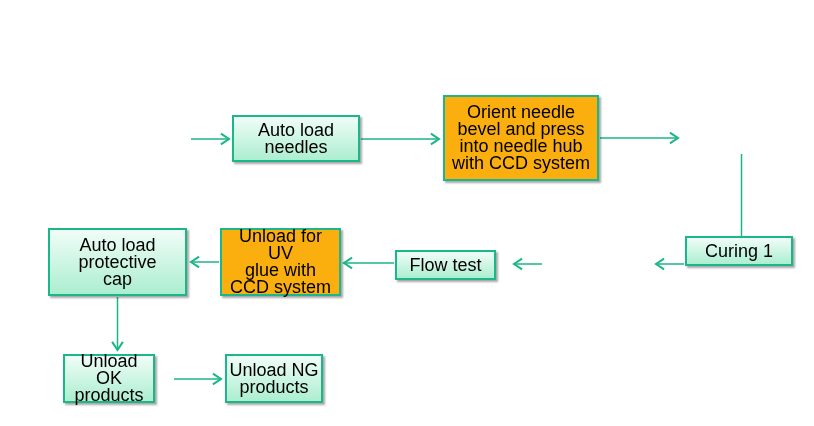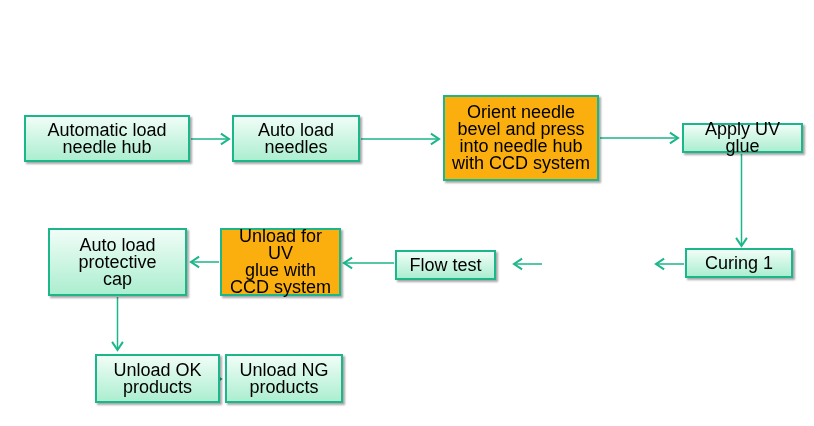--- a/index.html
+++ b/index.html
@@ -63,35 +63,32 @@
     <line class="edge" x1="600" y1="138" x2="678" y2="138" marker-end="url(#arrowhead)"></line>
     <line class="edge" x1="741.5" y1="154" x2="741.5" y2="246" marker-end="url(#arrowhead)"></line>
     <line class="edge" x1="684" y1="264" x2="656" y2="264" marker-end="url(#arrowhead)"></line>
     <line class="edge" x1="542" y1="264" x2="514" y2="264" marker-end="url(#arrowhead)"></line>
     <line class="edge" x1="394" y1="263" x2="344" y2="263" marker-end="url(#arrowhead)"></line>
     <line class="edge" x1="219" y1="262" x2="191" y2="262" marker-end="url(#arrowhead)"></line>
     <line class="edge" x1="117.5" y1="297" x2="117.5" y2="350" marker-end="url(#arrowhead)"></line>
     <line class="edge" x1="174" y1="379" x2="221" y2="379" marker-end="url(#arrowhead)"></line>
   </svg>
 
-  <div class="node" style="left:24px;  top:115px; width:166px; height:47px;">Automatic load
-needle hub</div>
   <div class="node" style="left:232px; top:115px; width:128px; height:47px;">Auto load
 needles</div>
   <div class="node highlight" style="left:443px; top:95px;  width:156px; height:86px;">Orient needle
 bevel and press
 into needle hub
 with CCD system</div>
-  <div class="node" style="left:682px; top:123px; width:121px; height:30px;">Apply UV glue</div>
-  <div class="node" style="left:685px; top:248px; width:108px; height:28px;">Curing 1</div>
+  <div class="node" style="left:685px; top:236px; width:108px; height:28px;">Curing 1</div>
   <div class="node" style="left:395px; top:250px; width:101px; height:28px;">Flow test</div>
   <div class="node highlight" style="left:220px; top:228px; width:121px; height:68px;">Unload for UV
 glue with
 CCD system</div>
   <div class="node" style="left:48px;  top:228px; width:139px; height:68px;">Auto load
 protective
 cap</div>
-  <div class="node" style="left:63px;  top:354px; width:125px; height:49px;margin-left:32px;">Unload OK
+  <div class="node" style="left:63px;  top:354px; width:92px; height:49px;">Unload OK
 products</div>
-  <div class="node" style="left:225px; top:354px; width:118px; height:49px;">Unload NG
+  <div class="node" style="left:225px; top:354px; width:98px; height:49px;">Unload NG
 products</div>
 
 </div>
 
 </body></html>

